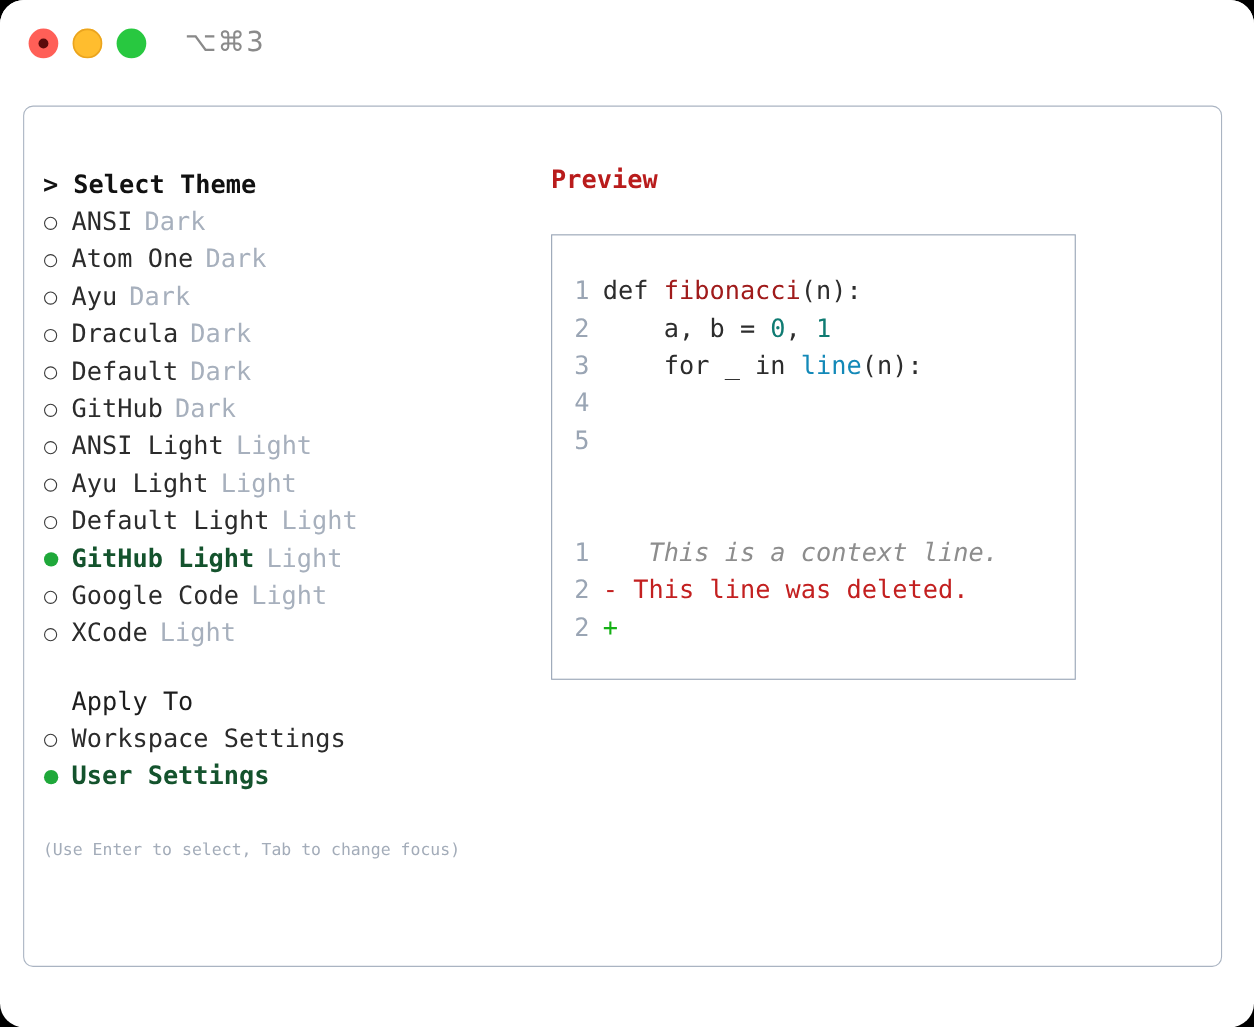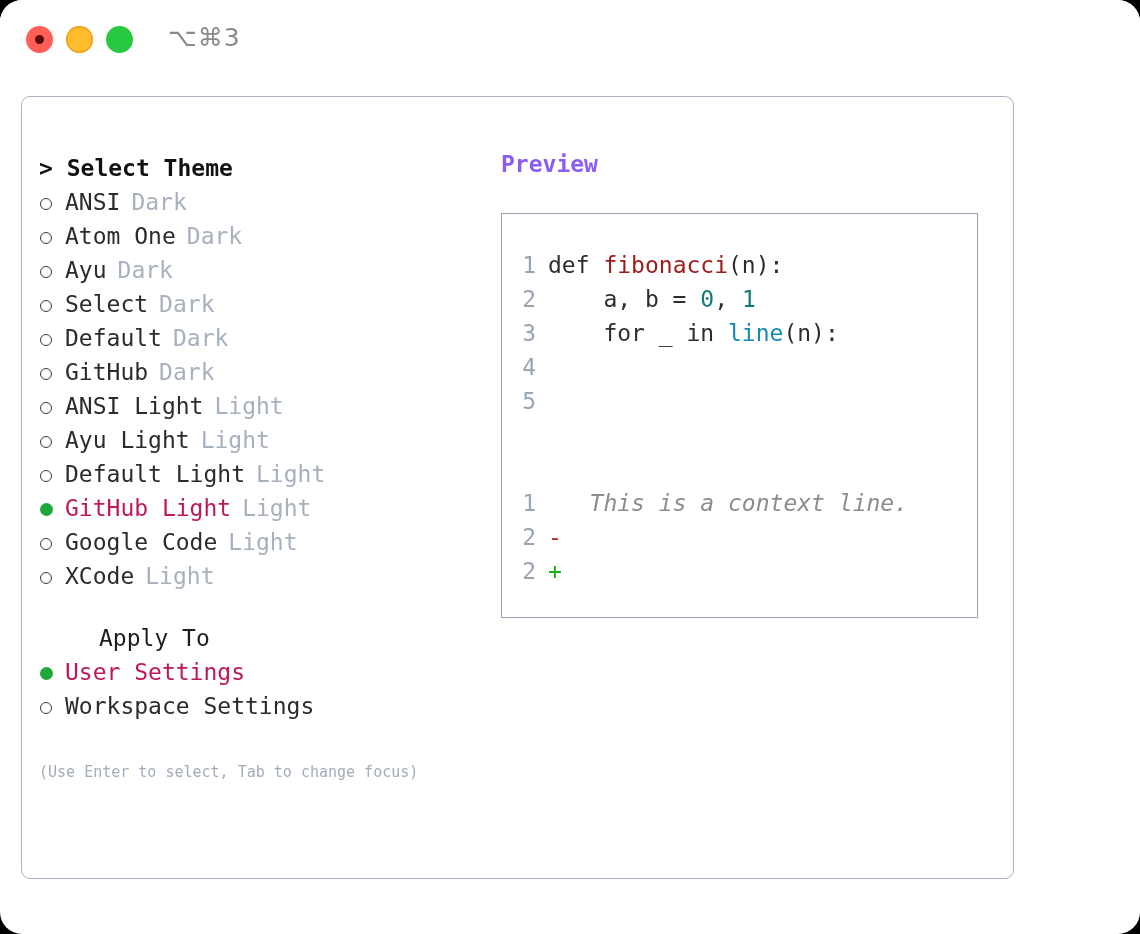--- a/index.html
+++ b/index.html
@@ -69,21 +69,21 @@
     color: #8a8a8a;
     font-family: "DejaVu Sans", "Liberation Sans", sans-serif;
     font-weight: 500;
   }
 
   
   .panel {
     position: absolute;
     left: 21px;
     top: 96px;
-    width: 993px;
+    width: 1090px;
     height: 783px;
     border: 1.6px solid #aab4c2;
     border-radius: 9px;
     box-sizing: border-box;
     background: #ffffff;
   }
 
   
   .left-col {
     position: absolute;
@@ -124,27 +124,26 @@
     display: inline-block;
     width: 12px;
     height: 12px;
     border-radius: 50%;
     border: 1.6px solid #3a3a3a;
     box-sizing: border-box;
     margin-left: 1px;
     vertical-align: middle;
   }
   .label       { color: #2b2b2b; }
-  .label.sel   { color: #be185d; }
+  .label.sel   { color: #14532d; font-weight: bold; }
   .tag         { color: #a7b0bd; margin-left: 11px; }
 
   .section-title {
     color: #1d1d1d;
     font-size: 23px;
-    margin-left: 34px;
   }
 
   .spacer-sm { height: 28px; }
   .spacer-md { height: 32px; }
 
   .hint {
     font-size: 15px;
     color: #a3acb9;
     line-height: 34px;
     width: 405px;
@@ -154,21 +153,21 @@
   
   .right-col {
     position: absolute;
     left: 479px;
     top: 54px;
     width: 490px;
   }
   .preview-title {
     font-size: 23px;
     font-weight: bold;
-    color: #8b5cf6;
+    color: #b91c1c;
     margin-bottom: 36px;
   }
   .preview-box {
     width: 477px;
     height: 405px;
     border: 1.6px solid #97a3b4;
     box-sizing: border-box;
     background: #ffffff;
     padding: 38px 0 0 0;
   }
@@ -219,41 +218,41 @@
     <div class="left-col">
 
       <div class="row header-row">
         <span>&gt; Select Theme</span>
       </div>
 
       <div id="theme-list">
           <div class="row"><span class="marker"><span class="bullet-ring"></span></span><span class="label">ANSI</span><span class="tag">Dark</span></div>
           <div class="row"><span class="marker"><span class="bullet-ring"></span></span><span class="label">Atom One</span><span class="tag">Dark</span></div>
           <div class="row"><span class="marker"><span class="bullet-ring"></span></span><span class="label">Ayu</span><span class="tag">Dark</span></div>
-          <div class="row"><span class="marker"><span class="bullet-ring"></span></span><span class="label">Select</span><span class="tag">Dark</span></div>
+          <div class="row"><span class="marker"><span class="bullet-ring"></span></span><span class="label">Dracula</span><span class="tag">Dark</span></div>
           <div class="row"><span class="marker"><span class="bullet-ring"></span></span><span class="label">Default</span><span class="tag">Dark</span></div>
           <div class="row"><span class="marker"><span class="bullet-ring"></span></span><span class="label">GitHub</span><span class="tag">Dark</span></div>
           <div class="row"><span class="marker"><span class="bullet-ring"></span></span><span class="label">ANSI Light</span><span class="tag">Light</span></div>
           <div class="row"><span class="marker"><span class="bullet-ring"></span></span><span class="label">Ayu Light</span><span class="tag">Light</span></div>
           <div class="row"><span class="marker"><span class="bullet-ring"></span></span><span class="label">Default Light</span><span class="tag">Light</span></div>
           <div class="row"><span class="marker"><span class="bullet-dot"></span></span><span class="label sel">GitHub Light</span><span class="tag">Light</span></div>
           <div class="row"><span class="marker"><span class="bullet-ring"></span></span><span class="label">Google Code</span><span class="tag">Light</span></div>
           <div class="row"><span class="marker"><span class="bullet-ring"></span></span><span class="label">XCode</span><span class="tag">Light</span></div>
         </div>
 
       <div class="spacer-sm"></div>
 
       <div class="row">
         <span class="marker"></span>
         <span class="section-title">Apply To</span>
       </div>
 
       <div id="apply-list">
+          <div class="row"><span class="marker"><span class="bullet-ring"></span></span><span class="label">Workspace Settings</span></div>
           <div class="row"><span class="marker"><span class="bullet-dot"></span></span><span class="label sel">User Settings</span></div>
-          <div class="row"><span class="marker"><span class="bullet-ring"></span></span><span class="label">Workspace Settings</span></div>
         </div>
 
       <div class="spacer-md"></div>
 
       <div class="hint">(Use Enter to select, Tab to change focus)</div>
     </div>
 
     <div class="right-col">
       <div class="preview-title">Preview</div>
 
@@ -262,20 +261,20 @@
             <div class="code-line"><span class="lineno">1</span><span><span class="code-text">def </span><span class="tok-fn">fibonacci</span><span class="code-text">(n):</span></span></div>
             <div class="code-line"><span class="lineno">2</span><span><span class="code-text">    a, b = </span><span class="tok-num">0</span><span class="code-text">, </span><span class="tok-num">1</span></span></div>
             <div class="code-line"><span class="lineno">3</span><span><span class="code-text">    for _ in </span><span class="tok-call">line</span><span class="code-text">(n):</span></span></div>
             <div class="code-line"><span class="lineno">4</span></div>
             <div class="code-line"><span class="lineno">5</span></div>
           </div>
         <div class="blank-line"></div>
         <div class="blank-line"></div>
         <div id="diff-block">
             <div class="code-line"><span class="lineno">1</span><span class="diff-ctx"> </span><span class="diff-ctx">  This is a context line.</span></div>
-            <div class="code-line"><span class="lineno">2</span><span class="diff-del">-</span></div>
+            <div class="code-line"><span class="lineno">2</span><span class="diff-del">-</span><span class="diff-del"> This line was deleted.</span></div>
             <div class="code-line"><span class="lineno">2</span><span class="diff-add">+</span></div>
           </div>
       </div>
     </div>
 
   </div>
 </div>
 
 </body></html>

